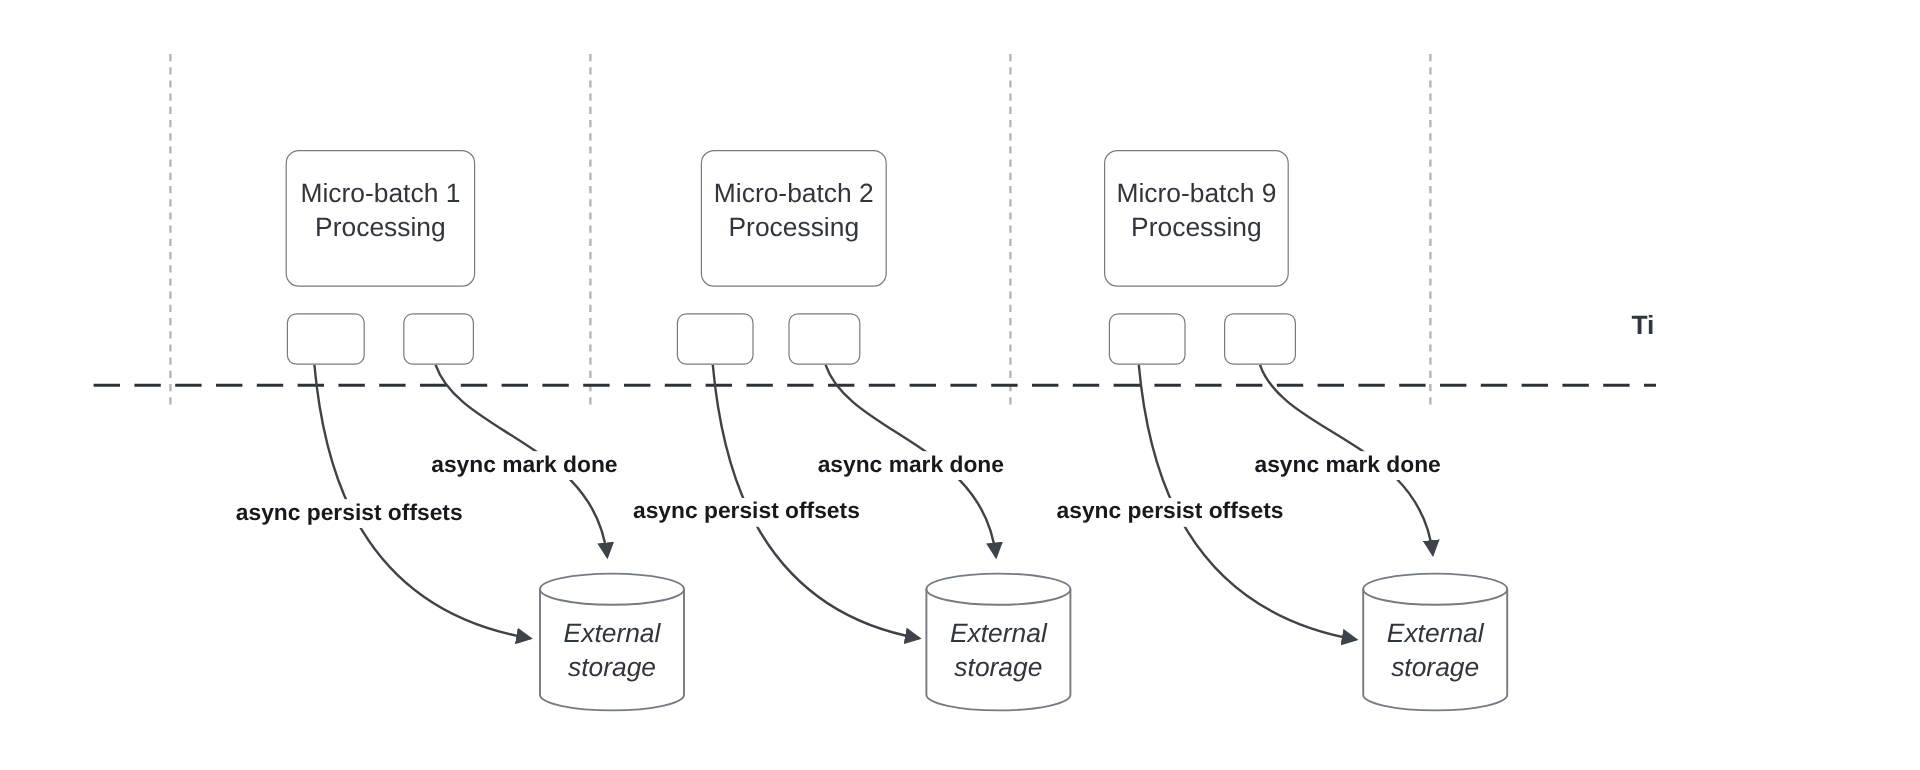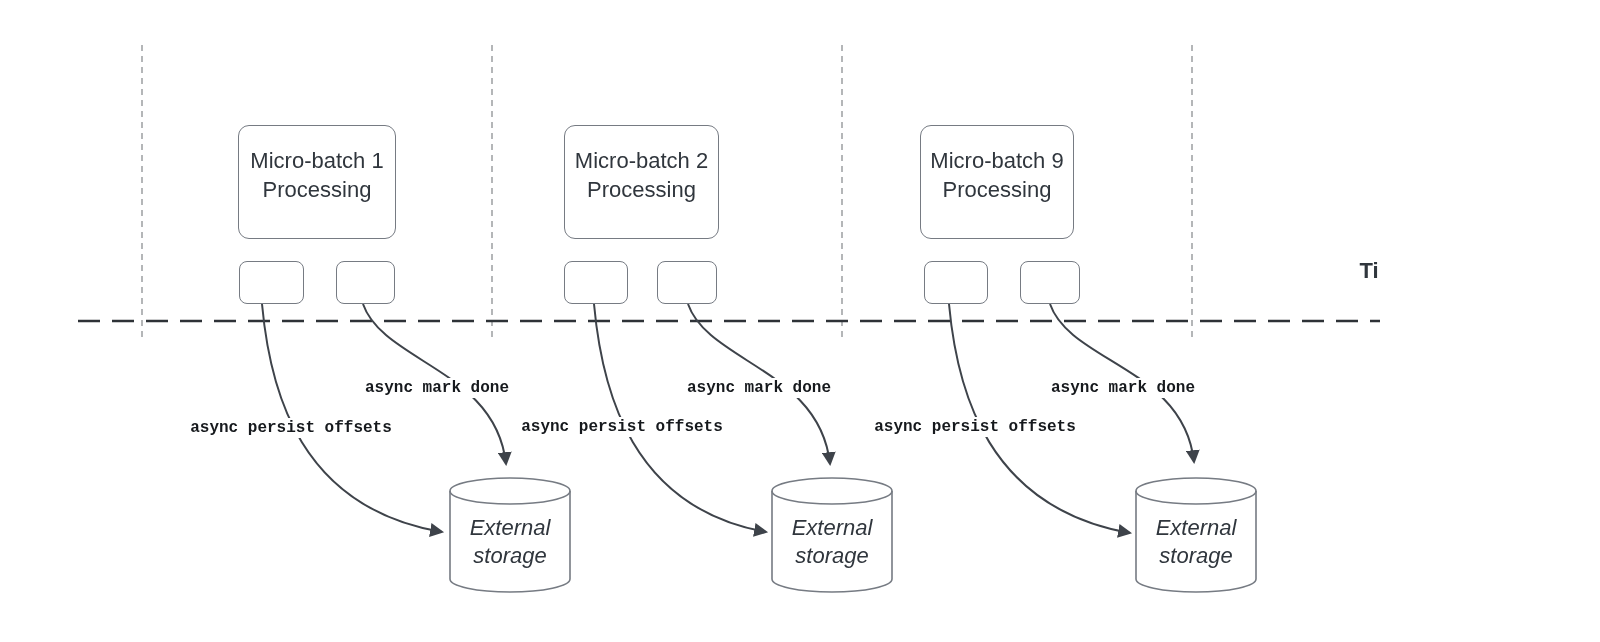--- a/index.html
+++ b/index.html
@@ -17,22 +17,22 @@
   .cyl-arc{fill:none;stroke:var(--shape-border,#767b83);stroke-width:1.6;}
   .box{
     position:absolute;background:#fff;border:1.6px solid var(--shape-border,#767b83);
     box-sizing:border-box;display:flex;flex-direction:column;align-items:center;justify-content:center;
     color:var(--shape-text,#30363d);
   }
   .box.big{border-radius:11px;font-size:22px;line-height:29px;padding-bottom:14px;text-align:center;}
   .box.small{border-radius:8px;}
   .lbl{
     position:absolute;transform:translate(-50%,-50%);white-space:nowrap;
-    font-size:16px;font-weight:bold;color:var(--label-text,#16191d);
-    background:#fff;padding:1px 3px;font-family:Liberation Mono, monospace;
+    font-size:19px;font-weight:bold;color:var(--label-text,#16191d);
+    background:#fff;padding:1px 3px;
   }
   .time-lbl{
     position:absolute;transform:translate(-50%,-50%);white-space:nowrap;
     font-size:22px;color:var(--shape-text,#30363d);font-weight:bold;
   }
   .storage-text{
     position:absolute;width:140px;text-align:center;font-size:22px;line-height:28px;
     color:var(--shape-text,#30363d);
     font-style:italic;
   }
@@ -79,21 +79,21 @@
     <g>
       <path class="cyl" d="M1136,491 A60,13 0 0 1 1256,491 L1256,579 A60,13 0 0 1 1136,579 Z"></path>
       <path class="cyl-arc" d="M1136,491 A60,13 0 0 0 1256,491"></path>
     </g>
   </svg>
 
   <div class="box big" style="left:238px;top:125px;width:158px;height:114px">
     <div>Micro-batch 1</div>
     <div>Processing</div>
   </div>
-  <div class="box big" style="left:564px;top:125px;width:155px;height:114px">
+  <div class="box big" style="left:584px;top:125px;width:155px;height:114px">
     <div>Micro-batch 2</div>
     <div>Processing</div>
   </div>
   <div class="box big" style="left:920px;top:125px;width:154px;height:114px">
     <div>Micro-batch 9</div>
     <div>Processing</div>
   </div>
 
   <div class="box small" style="left:239px;top:261px;width:65px;height:43px"></div>
   <div class="box small" style="left:336px;top:261px;width:59px;height:43px"></div>

